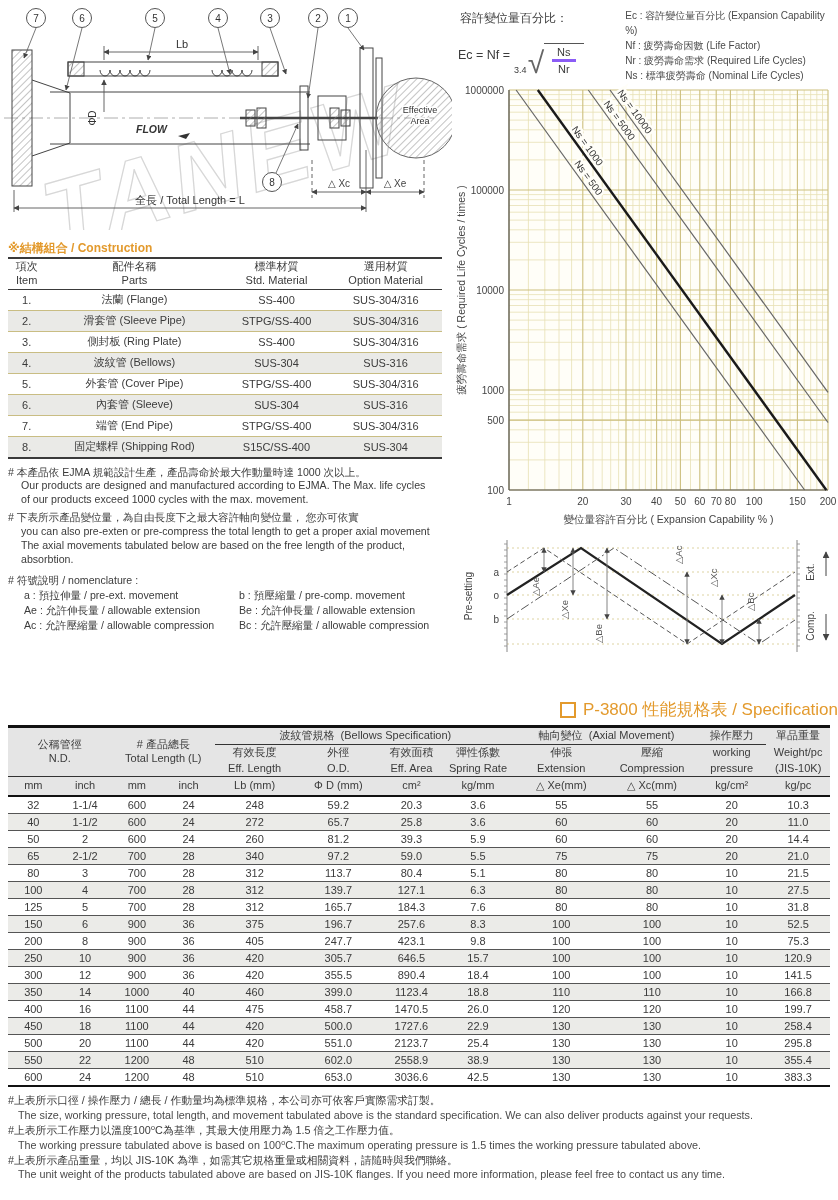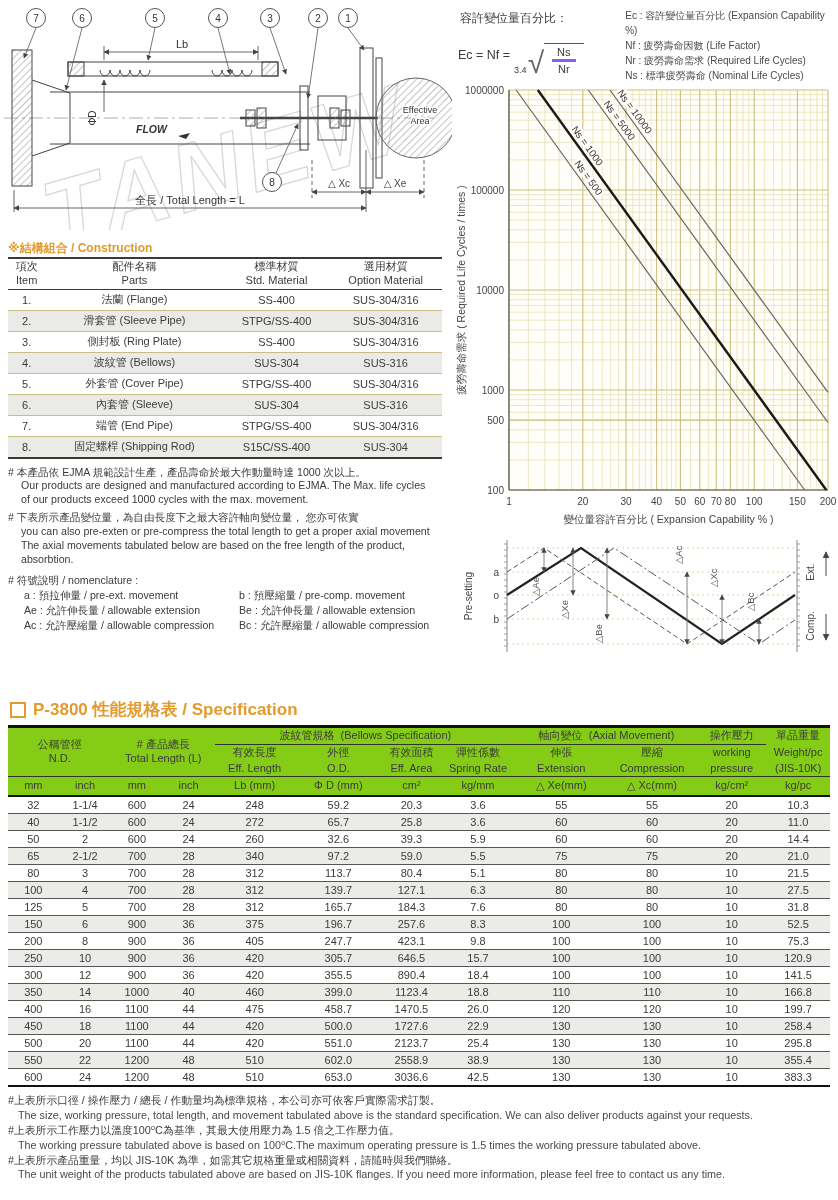--- a/index.html
+++ b/index.html
@@ -6,21 +6,21 @@
   body{width:838px;height:1200px;overflow:hidden;
        font-family:"Liberation Sans","DejaVu Sans",sans-serif;color:#3b3b3b;}
   .page{width:838px;position:relative;}
   .toprow{display:flex;}
   .leftcol{width:452px;flex:0 0 452px;}
   .rightcol{width:386px;flex:0 0 386px;}
   svg text{font-family:"Liberation Sans","DejaVu Sans",sans-serif;}
 
   
   .sec-title{color:#e39a2d;font-weight:bold;font-size:12px;margin:6px 0 0 8px;}
-  .spec-title{color:#e39a2d;font-weight:bold;font-size:17px;margin:8px 0 4px 10px;display:flex;align-items:center;gap:7px;}
+  .spec-title{color:#e39a2d;font-weight:normal;font-size:17px;margin:8px 0 4px 10px;display:flex;align-items:center;gap:7px;justify-content:flex-end;}
   .spec-title .sq{width:12px;height:12px;border:2px solid #e39a2d;display:inline-block;}
 
   
   .formula{display:flex;padding:8px 2px 4px 6px;gap:10px;height:78px;box-sizing:border-box;}
   .formula-left{width:160px;}
   .formula-title{font-size:12px;margin:2px 0 8px 2px;}
   .eq{display:flex;align-items:center;font-size:12.5px;}
   .rad{display:inline-flex;align-items:flex-end;margin-left:4px;}
   .rad .idx{font-size:9px;margin:2px 1px 0 0;}
   .rad .sqrt{font-size:30px;font-weight:300;line-height:0.85;margin-top:3px;color:#666;}
@@ -41,21 +41,21 @@
   .notes{margin:7px 0 0 8px;font-size:10.6px;line-height:1.32;width:440px;}
   .note{margin-bottom:4px;}
   .note .zh{padding-left:13px;text-indent:-13px;}
   .note .zh2,.note .en{padding-left:13px;}
   .nomen{margin:6px 0 0 8px;font-size:10.6px;line-height:1.4;}
   .nomen-grid{display:grid;grid-template-columns:215px 220px;padding-left:16px;}
 
   
   .spec-table{border-collapse:collapse;width:822px;margin:0 8px;font-size:11px;
       border-top:3px solid #111;}
-  .spec-table thead{background:#84cc16;}
+  .spec-table thead{background:#e5e5e5;}
   .spec-table thead th{font-weight:normal;padding:1px 1px;line-height:1.25;}
   .spec-table thead tr.grp th.rule{border-bottom:1.3px solid #333;}
   .spec-table thead tr.units th{border-top:1.3px solid #333;border-bottom:2.5px solid #111;padding:2px 11px;}
   .spec-table tbody td{text-align:center;padding:2px 1px;border-bottom:1.6px solid #555;}
   .spec-table tbody tr:nth-child(even){background:#ebebe8;}
   .spec-table tbody tr:last-child td{border-bottom:2.5px solid #111;}
 
   
   .footnotes{margin:6px 0 0 8px;font-size:10.8px;line-height:1.38;width:826px;}
   .footnotes .zh{color:#3b3b3b;}
@@ -556,21 +556,21 @@
           <td>60</td>
           <td>20</td>
           <td>11.0</td>
         </tr>
         <tr>
           <td>50</td>
           <td>2</td>
           <td>600</td>
           <td>24</td>
           <td>260</td>
-          <td>32.6</td>
+          <td>81.2</td>
           <td>39.3</td>
           <td>5.9</td>
           <td>60</td>
           <td>60</td>
           <td>20</td>
           <td>14.4</td>
         </tr>
         <tr>
           <td>65</td>
           <td>2-1/2</td>

